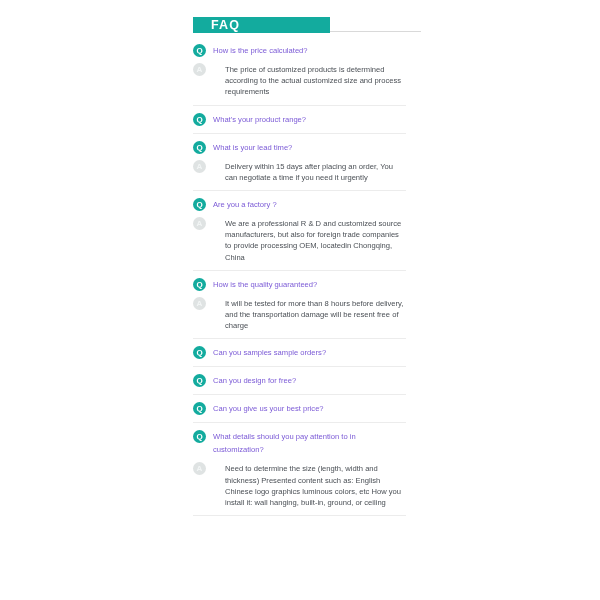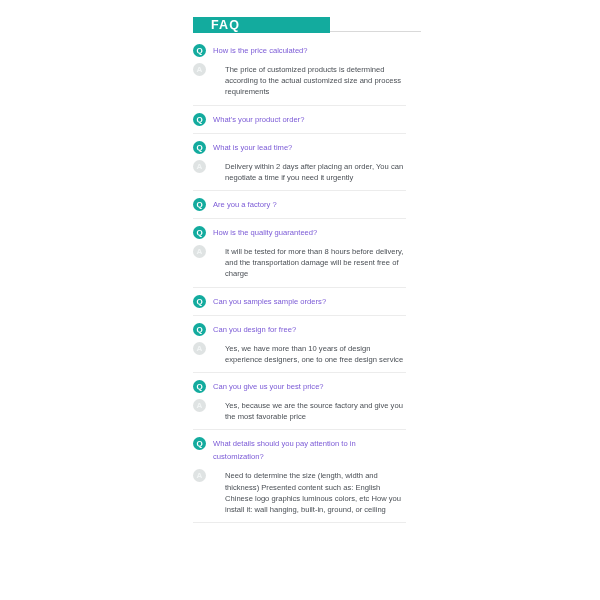--- a/index.html
+++ b/index.html
@@ -125,38 +125,42 @@
             <span class="q-text">How is the price calculated?</span>
           </div>
           <div class="qa-row">
             <span class="badge badge-a">A</span>
             <span class="a-text">The price of customized products is determined according to the actual customized size and process requirements</span>
           </div>
         </div>
         <div class="qa-block">
           <div class="qa-row">
             <span class="badge badge-q">Q</span>
-            <span class="q-text">What's your product order?</span>
+            <span class="q-text">What's your product range?</span>
           </div>
         </div>
         <div class="qa-block">
           <div class="qa-row">
             <span class="badge badge-q">Q</span>
             <span class="q-text">What is your lead time?</span>
           </div>
           <div class="qa-row">
             <span class="badge badge-a">A</span>
-            <span class="a-text">Delivery within 2 days after placing an order, You can negotiate a time if you need it urgently</span>
+            <span class="a-text">Delivery within 15 days after placing an order, You can negotiate a time if you need it urgently</span>
           </div>
         </div>
         <div class="qa-block">
           <div class="qa-row">
             <span class="badge badge-q">Q</span>
             <span class="q-text">Are you a factory ?</span>
           </div>
+          <div class="qa-row">
+            <span class="badge badge-a">A</span>
+            <span class="a-text">We are a professional R &amp; D and customized source manufacturers, but also for foreign trade companies to provide processing OEM, locatedin Chongqing, China</span>
+          </div>
         </div>
         <div class="qa-block">
           <div class="qa-row">
             <span class="badge badge-q">Q</span>
             <span class="q-text">How is the quality guaranteed?</span>
           </div>
           <div class="qa-row">
             <span class="badge badge-a">A</span>
             <span class="a-text">It will be tested for more than 8 hours before delivery, and the transportation damage will be resent free of charge</span>
           </div>
@@ -165,33 +169,25 @@
           <div class="qa-row">
             <span class="badge badge-q">Q</span>
             <span class="q-text">Can you samples sample orders?</span>
           </div>
         </div>
         <div class="qa-block">
           <div class="qa-row">
             <span class="badge badge-q">Q</span>
             <span class="q-text">Can you design for free?</span>
           </div>
-          <div class="qa-row">
-            <span class="badge badge-a">A</span>
-            <span class="a-text">Yes, we have more than 10 years of design experience designers, one to one free design service</span>
-          </div>
         </div>
         <div class="qa-block">
           <div class="qa-row">
             <span class="badge badge-q">Q</span>
             <span class="q-text">Can you give us your best price?</span>
-          </div>
-          <div class="qa-row">
-            <span class="badge badge-a">A</span>
-            <span class="a-text">Yes, because we are the source factory and give you the most favorable price</span>
           </div>
         </div>
         <div class="qa-block">
           <div class="qa-row">
             <span class="badge badge-q">Q</span>
             <span class="q-text">What details should you pay attention to in customization?</span>
           </div>
           <div class="qa-row">
             <span class="badge badge-a">A</span>
             <span class="a-text">Need to determine the size (length, width and thickness) Presented content such as: English Chinese logo graphics luminous colors, etc How you install it: wall hanging, built-in, ground, or ceiling</span>

